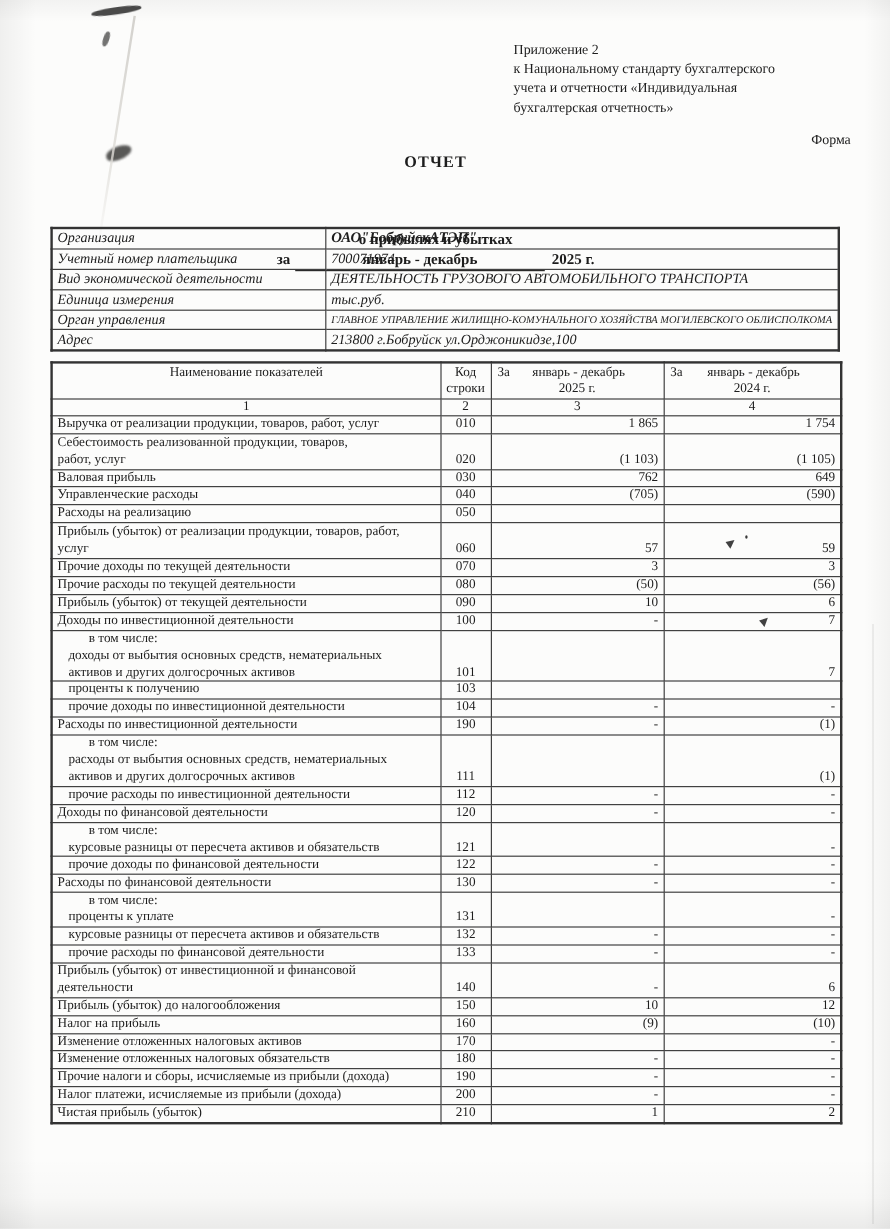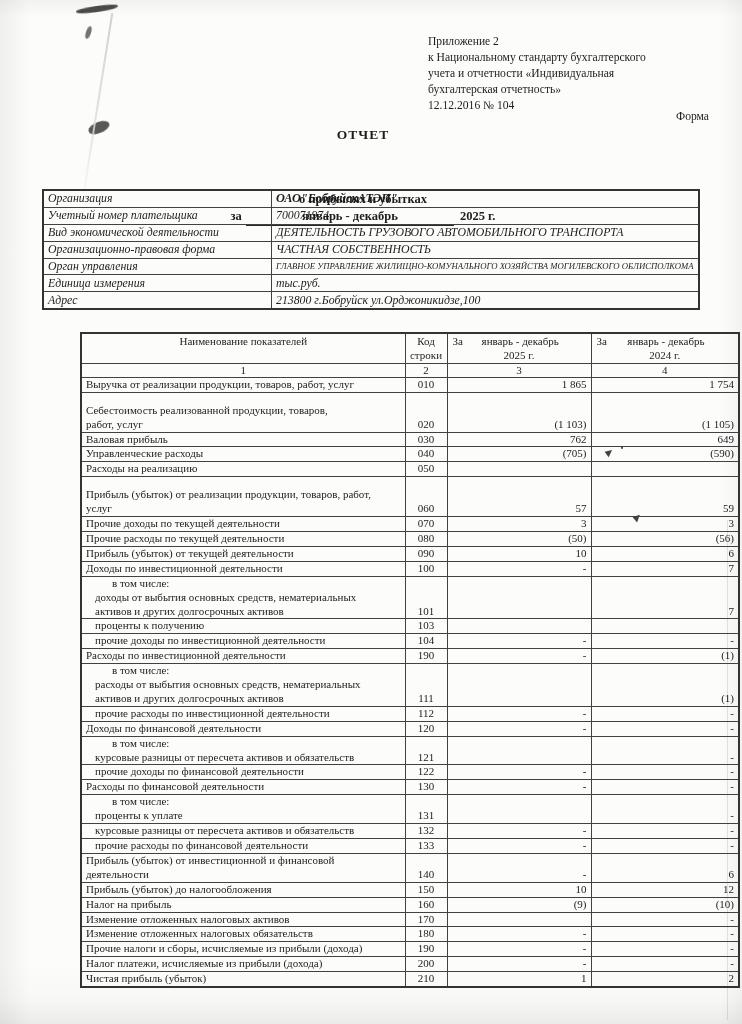--- a/index.html
+++ b/index.html
@@ -30,39 +30,39 @@
   
   .org-table{top:189px;left:42px;}
   table{border-collapse:collapse;table-layout:fixed;}
   .org-table table{width:658px;border:2px solid #333;}
   .org-table td{border:1px solid #414141;font-size:11.8px;line-height:13px;height:15.9px;vertical-align:middle;padding:0 4px;white-space:nowrap;overflow:hidden;font-style:italic;}
   .org-label{width:219px;}
   .org-value.bold{font-weight:bold;font-size:12.3px;}
   .org-value.small{font-size:8.7px;}
 
   
-  .pl-table{top:332px;left:42px;margin-left:38px;}
+  .pl-table{top:301px;left:42px;}
   .pl-table table{width:658px;border:2px solid #333;}
   .pl-table td,.pl-table th{border:1px solid #414141;font-size:11px;line-height:13.9px;font-weight:normal;padding:0 3px;vertical-align:bottom;}
   th.h-name{text-align:center;vertical-align:top;padding-top:1px;}
   th.h-code{text-align:center;vertical-align:top;padding-top:1px;}
   th.h-period{vertical-align:top;padding-top:1px;}
   .h-line1{display:flex;}
   .h-prefix{padding-left:2px;}
   .h-ptext{flex:1;text-align:center;padding-right:10px;}
   .h-year{text-align:center;}
   .num-row td{text-align:center;line-height:13px;height:13px;vertical-align:middle;}
   .c-name .ln{white-space:nowrap;overflow:hidden;}
   .ind0{padding-left:1px;}
   .ind1{padding-left:10px;}
   .ind2{padding-left:27px;}
   .c-code{text-align:center;}
   .c-val{text-align:right;padding-right:4px !important;}
   .b{font-weight:bold;}
-  .row-tall td{padding-top:11px;}
+  .row-tall td{padding-top:1px;}
 
   
   .artifact{pointer-events:none;}
   .smudge-top{top:6px;left:76px;width:42px;height:6px;background:#1f1f1f;border-radius:45%;transform:rotate(-8deg);opacity:.8;filter:blur(.6px);}
   .smudge-tick{top:26px;left:86px;width:5px;height:13px;background:#2a2a2a;border-radius:45%;transform:rotate(18deg);opacity:.65;filter:blur(.5px);}
   .smudge-blob{top:122px;left:88px;width:22px;height:11px;background:#30302e;border-radius:55% 45% 60% 40%;transform:rotate(-18deg);opacity:.8;filter:blur(.7px);}
   .crease{top:12px;left:96px;width:1.5px;height:195px;background:linear-gradient(180deg,#c9c7c2,#dedcd7 60%,rgba(222,220,215,0));transform:rotate(9deg);opacity:.8;}
   .pen-mark{width:0;height:0;border-left:7px solid #2c2c2c;border-top:3px solid transparent;border-bottom:4px solid transparent;opacity:.9;}
   .pen-mark-1{top:449px;left:606px;transform:rotate(-35deg);}
   .pen-dot-1{top:446px;left:621px;width:2px;height:3px;background:#3a3a3a;border-radius:50%;}
@@ -79,21 +79,20 @@
 <div class="abs artifact pen-mark pen-mark-1"></div>
 <div class="abs artifact pen-dot-1"></div>
 <div class="abs artifact pen-mark pen-mark-2"></div>
 <div class="abs artifact edge-line-right"></div>
 
 <div class="abs appendix">
   <div>Приложение 2</div>
   <div>к Национальному стандарту бухгалтерского</div>
   <div>учета и отчетности «Индивидуальная</div>
   <div>бухгалтерская отчетность»</div>
-  <div>12.12.2016 № 104</div>
 </div>
 <div class="abs forma">Форма</div>
 
 <div class="abs title-block">
   <div class="title-l1">ОТЧЕТ</div>
   <div class="title-l2">о прибылях и убытках</div>
   <div class="title-l3">
     <span>за</span><span class="title-underline">январь - декабрь</span><span>2025 г.</span>
   </div>
 </div>
@@ -107,30 +106,26 @@
         </tr>
         <tr>
           <td class="org-label">Учетный номер плательщика</td>
           <td class="org-value">700071974</td>
         </tr>
         <tr>
           <td class="org-label">Вид экономической деятельности</td>
           <td class="org-value">ДЕЯТЕЛЬНОСТЬ ГРУЗОВОГО АВТОМОБИЛЬНОГО ТРАНСПОРТА</td>
         </tr>
         <tr>
-          <td class="org-label">Организационно-правовая форма</td>
-          <td class="org-value">ЧАСТНАЯ СОБСТВЕННОСТЬ</td>
+          <td class="org-label">Единица измерения</td>
+          <td class="org-value">тыс.руб.</td>
         </tr>
         <tr>
           <td class="org-label">Орган управления</td>
           <td class="org-value small">ГЛАВНОЕ УПРАВЛЕНИЕ ЖИЛИЩНО-КОМУНАЛЬНОГО ХОЗЯЙСТВА МОГИЛЕВСКОГО ОБЛИСПОЛКОМА</td>
-        </tr>
-        <tr>
-          <td class="org-label">Единица измерения</td>
-          <td class="org-value">тыс.руб.</td>
         </tr>
         <tr>
           <td class="org-label">Адрес</td>
           <td class="org-value">213800 г.Бобруйск ул.Орджоникидзе,100</td>
         </tr>
       </tbody>
   </table>
 </div>
 
 <div class="abs pl-table">

